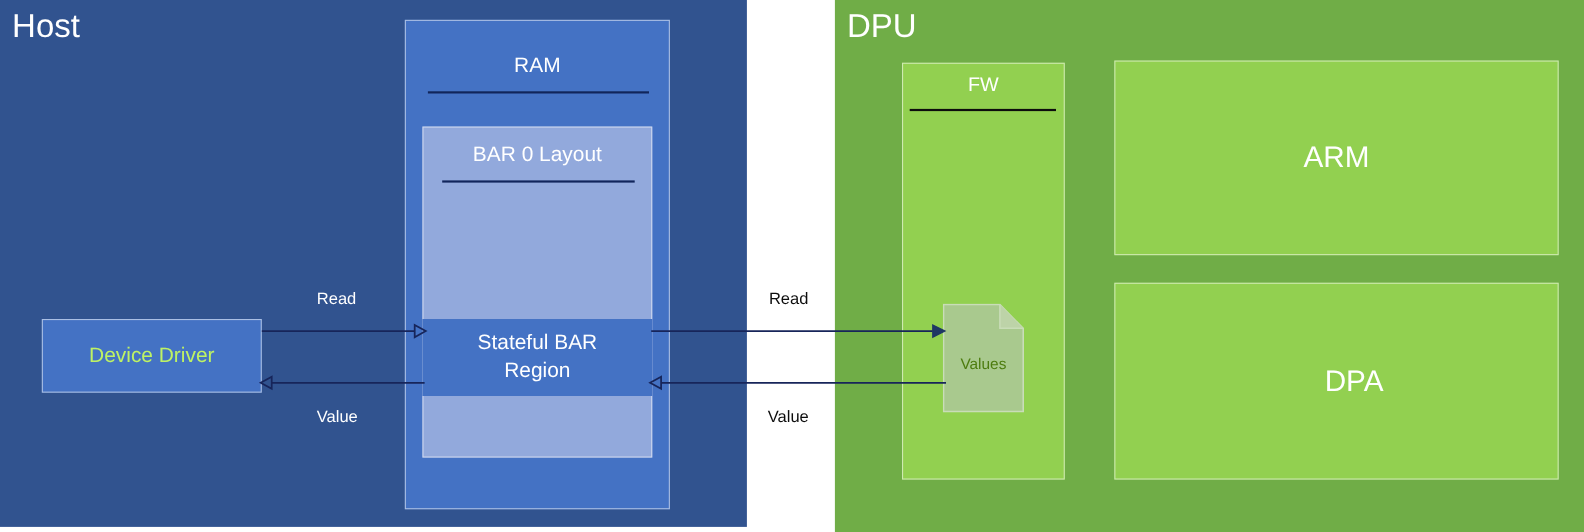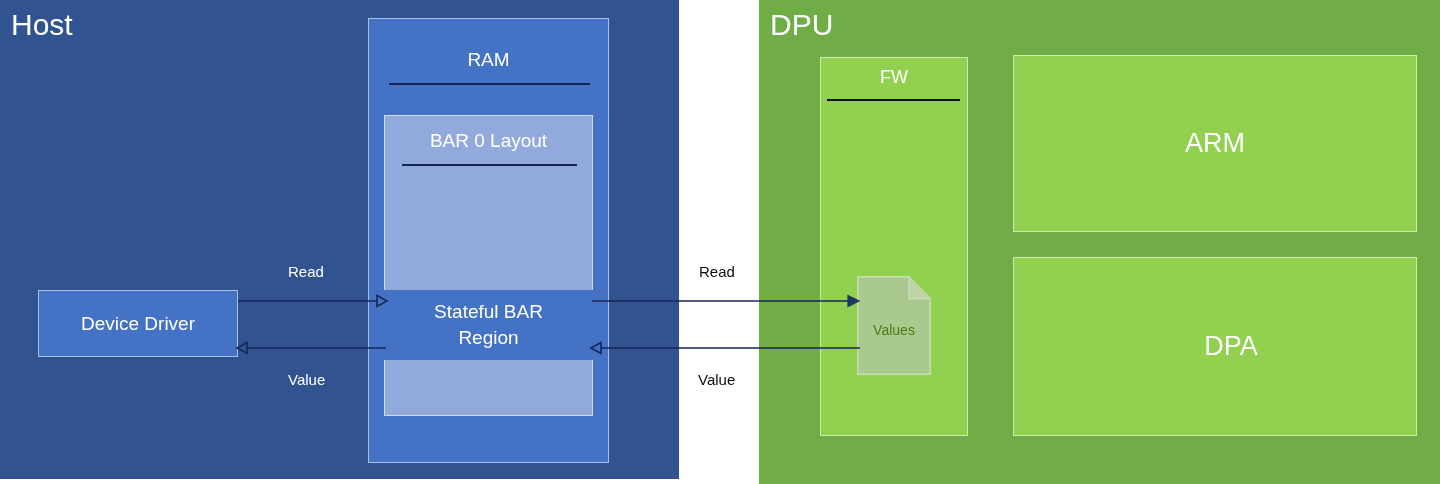--- a/index.html
+++ b/index.html
@@ -133,21 +133,21 @@
     width: 200px;
     height: 67px;
     background: #4472C4;
     display: flex;
     align-items: center;
     justify-content: center;
   }
   #device-driver-label {
     position: static;
     font-size: 19px;
-    color: #ffffff;
+    color: #bef264;
   }
 
   
   #fw-box {
     left: 820px;
     top: 57px;
     width: 148px;
     height: 379px;
     background: #92D050;
   }

